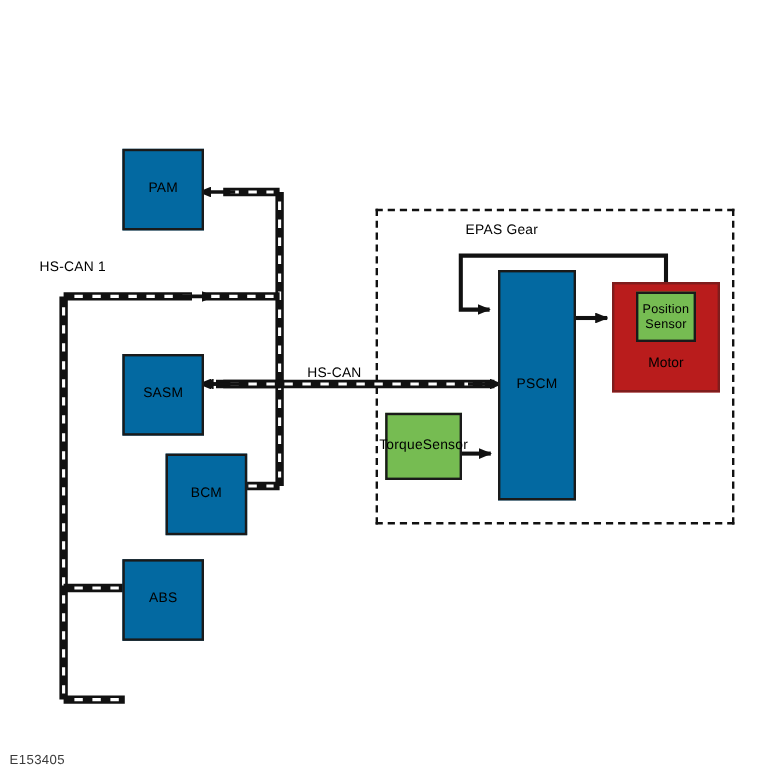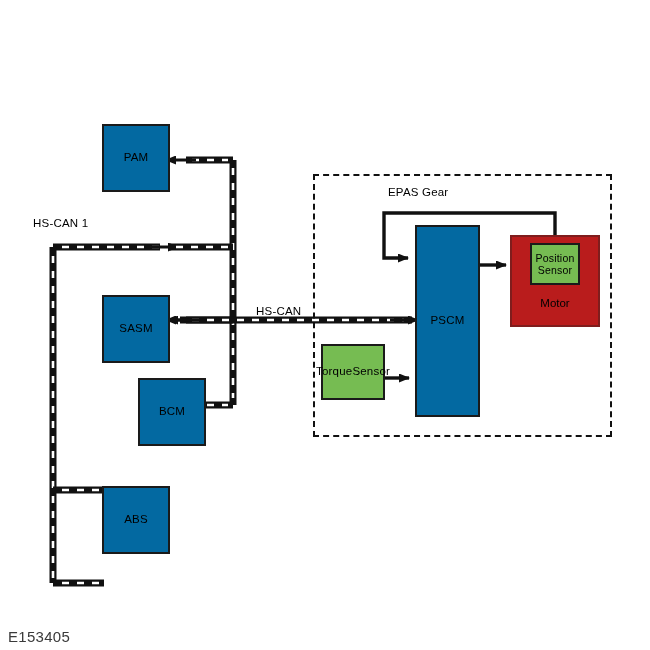--- a/index.html
+++ b/index.html
@@ -57,21 +57,21 @@
   }
   .bus-label {
     position: absolute;
     font-size: 11.5px;
     color: #000;
     white-space: nowrap;
     letter-spacing: 0.2px;
   }
   .caption {
     position: absolute;
-    font-size: 15px;
+    font-size: 11px;
     color: #3a3a3a;
     letter-spacing: 0.3px;
   }
   .enclosure {
     position: absolute;
     box-sizing: border-box;
     border: 2px dashed #111111;
   }
 </style>
 </head>
@@ -148,21 +148,21 @@
   <div class="enclosure" style="left:313px; top:174px; width:299px; height:263px;"></div>
   <div class="bus-label" style="left:388px; top:186px;text-align:center;">EPAS Gear</div>
 
   <div class="module-box yellow" style="left:102px; top:124px; width:68px; height:68px;">PAM</div>
 
 
   <div class="module-box yellow" style="left:102px; top:295px; width:68px; height:68px;">SASM</div>
 
   <div class="module-box yellow" style="left:102px; top:378px; width:68px; height:68px;margin-left:36px;">BCM</div>
 
-  <div class="module-box yellow" style="left:102px; top:486px; width:68px; height:68px;">ABS</div>
+  <div class="module-box yellow" style="left:102px; top:466px; width:68px; height:68px;">ABS</div>
 
 
   <div class="module-box yellow" style="left:415px; top:225px; width:65px; height:192px;">PSCM</div>
 
   <div class="module-box green" style="left:321px; top:344px; width:64px; height:56px; flex-direction:row;">
     <span>Torque</span>
     <span>Sensor</span>
   </div>
 
   <div class="motor-box" style="left:510px; top:235px; width:90px; height:92px;">

